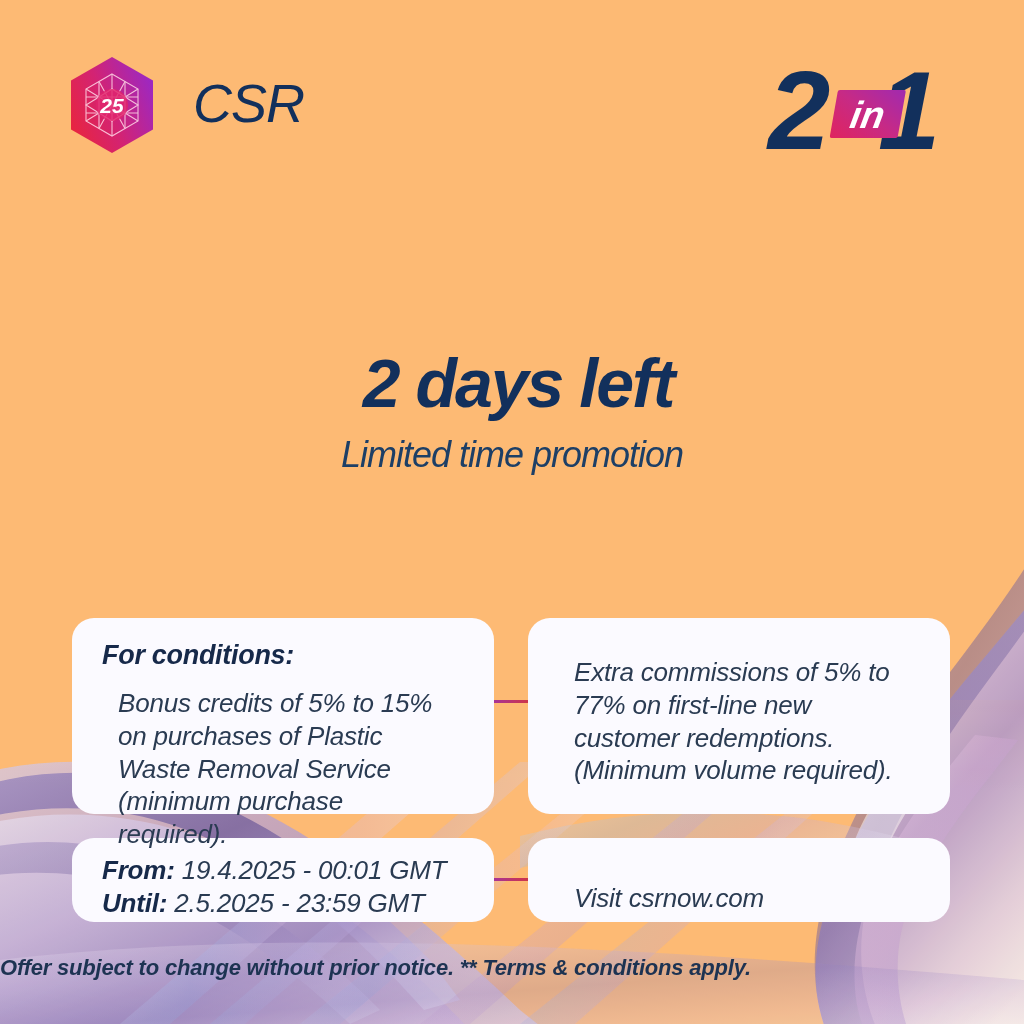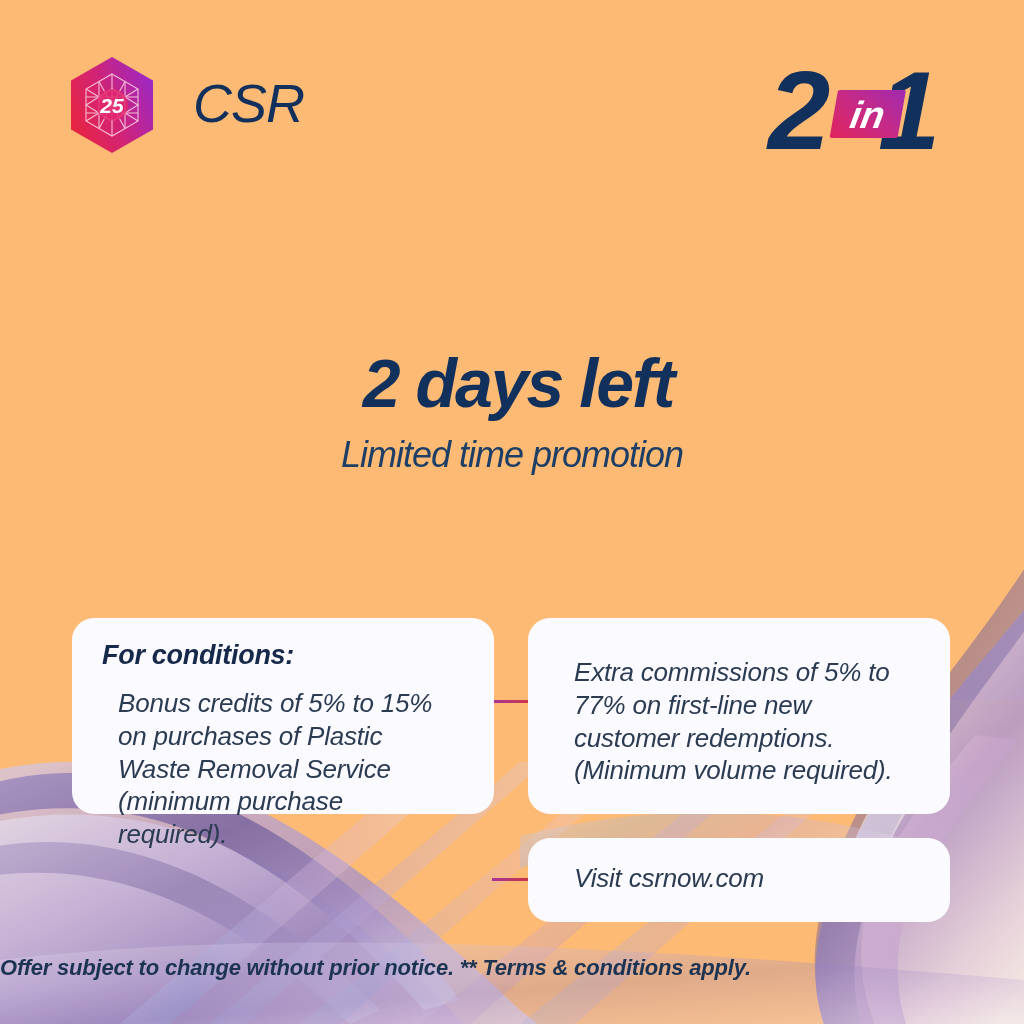--- a/index.html
+++ b/index.html
@@ -136,21 +136,21 @@
     font-style: italic;
     color: #2a3b52;
     line-height: 1.26;
     margin: 16px;
     letter-spacing: -0.2px;
   }
 
   #card-customers { left: 72px;  top: 618px; width: 422px; height: 196px; }
   #card-partners  { left: 528px; top: 618px; width: 422px; height: 196px; }
   #card-dates     { left: 72px;  top: 838px; width: 422px; height: 84px;  padding-top: 16px; }
-  #card-visit     { left: 528px; top: 838px; width: 422px; height: 84px;  padding-top: 8px; }
+  #card-visit     { left: 528px; top: 838px; width: 422px; height: 84px;  padding-top: 28px; }
 
   .date-line {
     font-size: 26px;
     font-style: italic;
     color: #2a3b52;
     line-height: 1.28;
     letter-spacing: -0.2px;
     white-space: nowrap;
   }
   .date-label {
@@ -336,20 +336,32 @@
       <p class="card-body">Bonus credits of 5% to 15% on purchases of Plastic Waste Removal Service (minimum purchase required).</p>
     </div>
   </div>
 
   <div id="card-partners" class="card">
     <div class="card-inner">
       <p class="card-body">Extra commissions of 5% to 77% on first-line new customer redemptions. (Minimum volume required).</p>
     </div>
   </div>
 
+  <div id="card-dates" class="card">
+    <div class="card-inner">
+      <div class="date-line">
+        <span class="date-label">From:</span>
+        <span>19.4.2025 - 00:01 GMT</span>
+      </div>
+      <div class="date-line">
+        <span class="date-label">Until:</span>
+        <span>2.5.2025 - 23:59 GMT</span>
+      </div>
+    </div>
+  </div>
 
   <div id="card-visit" class="card">
     <div class="card-inner">
       <div class="card-body">Visit csrnow.com</div>
     </div>
   </div>
 
   <div id="footer-note">Offer subject to change without prior notice. ** Terms &amp; conditions apply.</div>
 
 </div>

